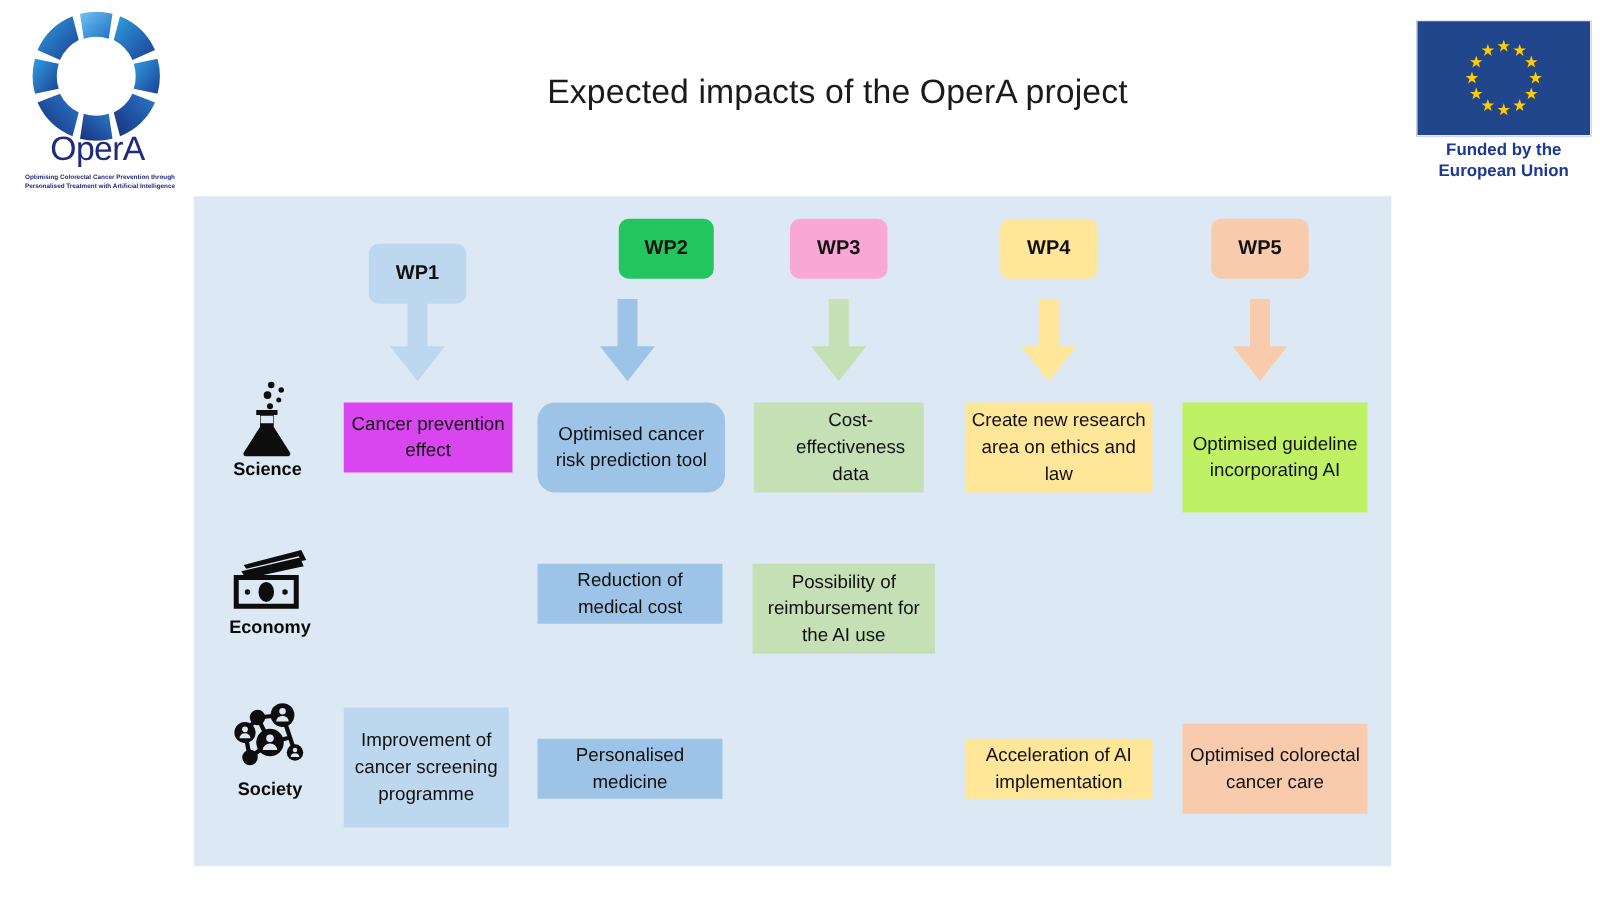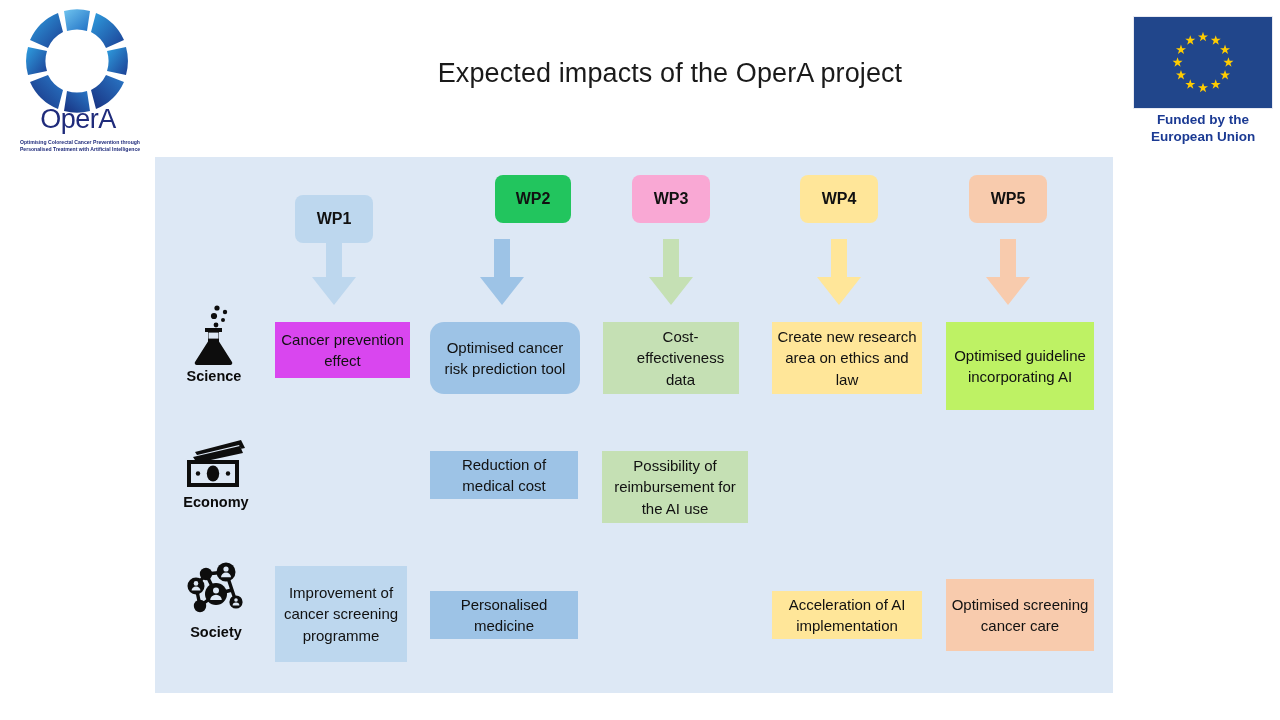--- a/index.html
+++ b/index.html
@@ -394,16 +394,16 @@
   <div class="cell" style="left:275px; top:434px; width:148px; height:48px; background:#9dc3e6;">
     <span>Personalised medicine</span>
   </div>
   <div class="cell" style="left:120px; top:409px; width:132px; height:96px; background:#bdd7ee;">
     <span>Improvement of cancer screening programme</span>
   </div>
   <div class="cell" style="left:617px; top:434px; width:150px; height:48px; background:#ffe699;">
     <span>Acceleration of AI implementation</span>
   </div>
   <div class="cell" style="left:791px; top:422px; width:148px; height:72px; background:#f8cbad;">
-    <span>Optimised screening cancer care</span>
+    <span>Optimised colorectal cancer care</span>
   </div>
 
 </div>
 
 </body></html>

